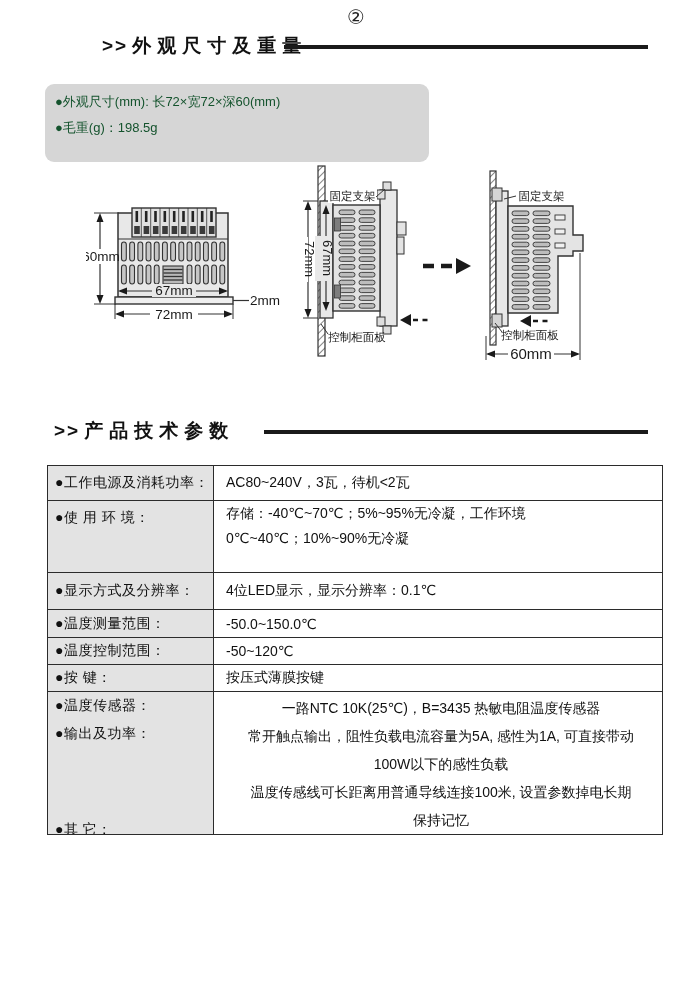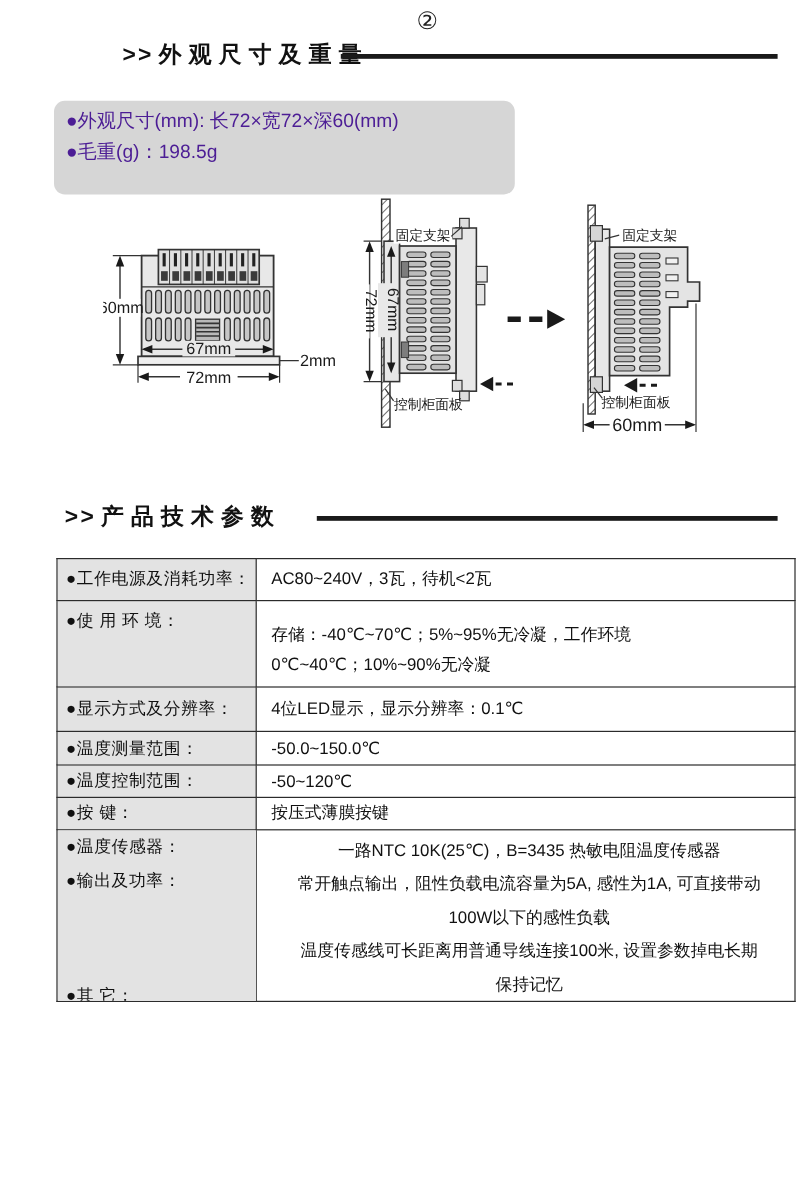--- a/index.html
+++ b/index.html
@@ -9,31 +9,31 @@
 
   .page-num { position:absolute; left:347px; top:5px; font-size:20px; color:#222; }
 
   .sec-head { position:absolute; left:54px; font-size:19px; font-weight:bold; color:#111; white-space:nowrap; }
   .sec-head .prefix { letter-spacing:2px; margin-right:4px; }
   .sec-head .stitle { letter-spacing:6px; }
   .head-rule { position:absolute; height:3.5px; background:#1a1a1a; }
 
   .info-box { position:absolute; left:45px; top:84px; width:384px; height:78px;
               background:#d6d6d6; border-radius:9px; padding:5px 0 0 10px; }
-  .info-line { font-size:16px; line-height:26px; color:#4c1d95; white-space:nowrap; }
+  .info-line { font-size:13px; line-height:26px; color:#14532d; white-space:nowrap; }
 
   .spec-table { position:absolute; left:47px; top:465px; width:616px;
                 border-collapse:collapse; table-layout:fixed; font-size:14px; color:#111; }
   .spec-table td { border:1.6px solid #2b2b2b; overflow:hidden; }
   .lbl { background:#e3e3e3; padding:0 2px 0 7px; letter-spacing:0.5px; white-space:nowrap; }
   .val { background:#fff; padding:0 6px 0 12px; }
   .r1 td { height:35px; }
   .r2 td { height:72px; vertical-align:top; }
   .r2 .lbl { padding-top:8px; }
-  .r2 .val { padding-top:15px; }
+  .r2 .val { padding-top:0; }
   .r2 .vline { line-height:25px; white-space:nowrap; }
   .r3 td { height:37px; }
   .r4 td { height:28px; }
   .r5 td { height:27px; }
   .r6 td { height:27px; }
   .r7 td { height:142px; vertical-align:top;text-align:center; }
   .r7 .lbl { position:relative; }
   .r7 .flab { position:absolute; left:7px; white-space:nowrap; }
   .r7 .val { padding-top:2px; }
   .r7 .vline { line-height:28px; white-space:nowrap; }

